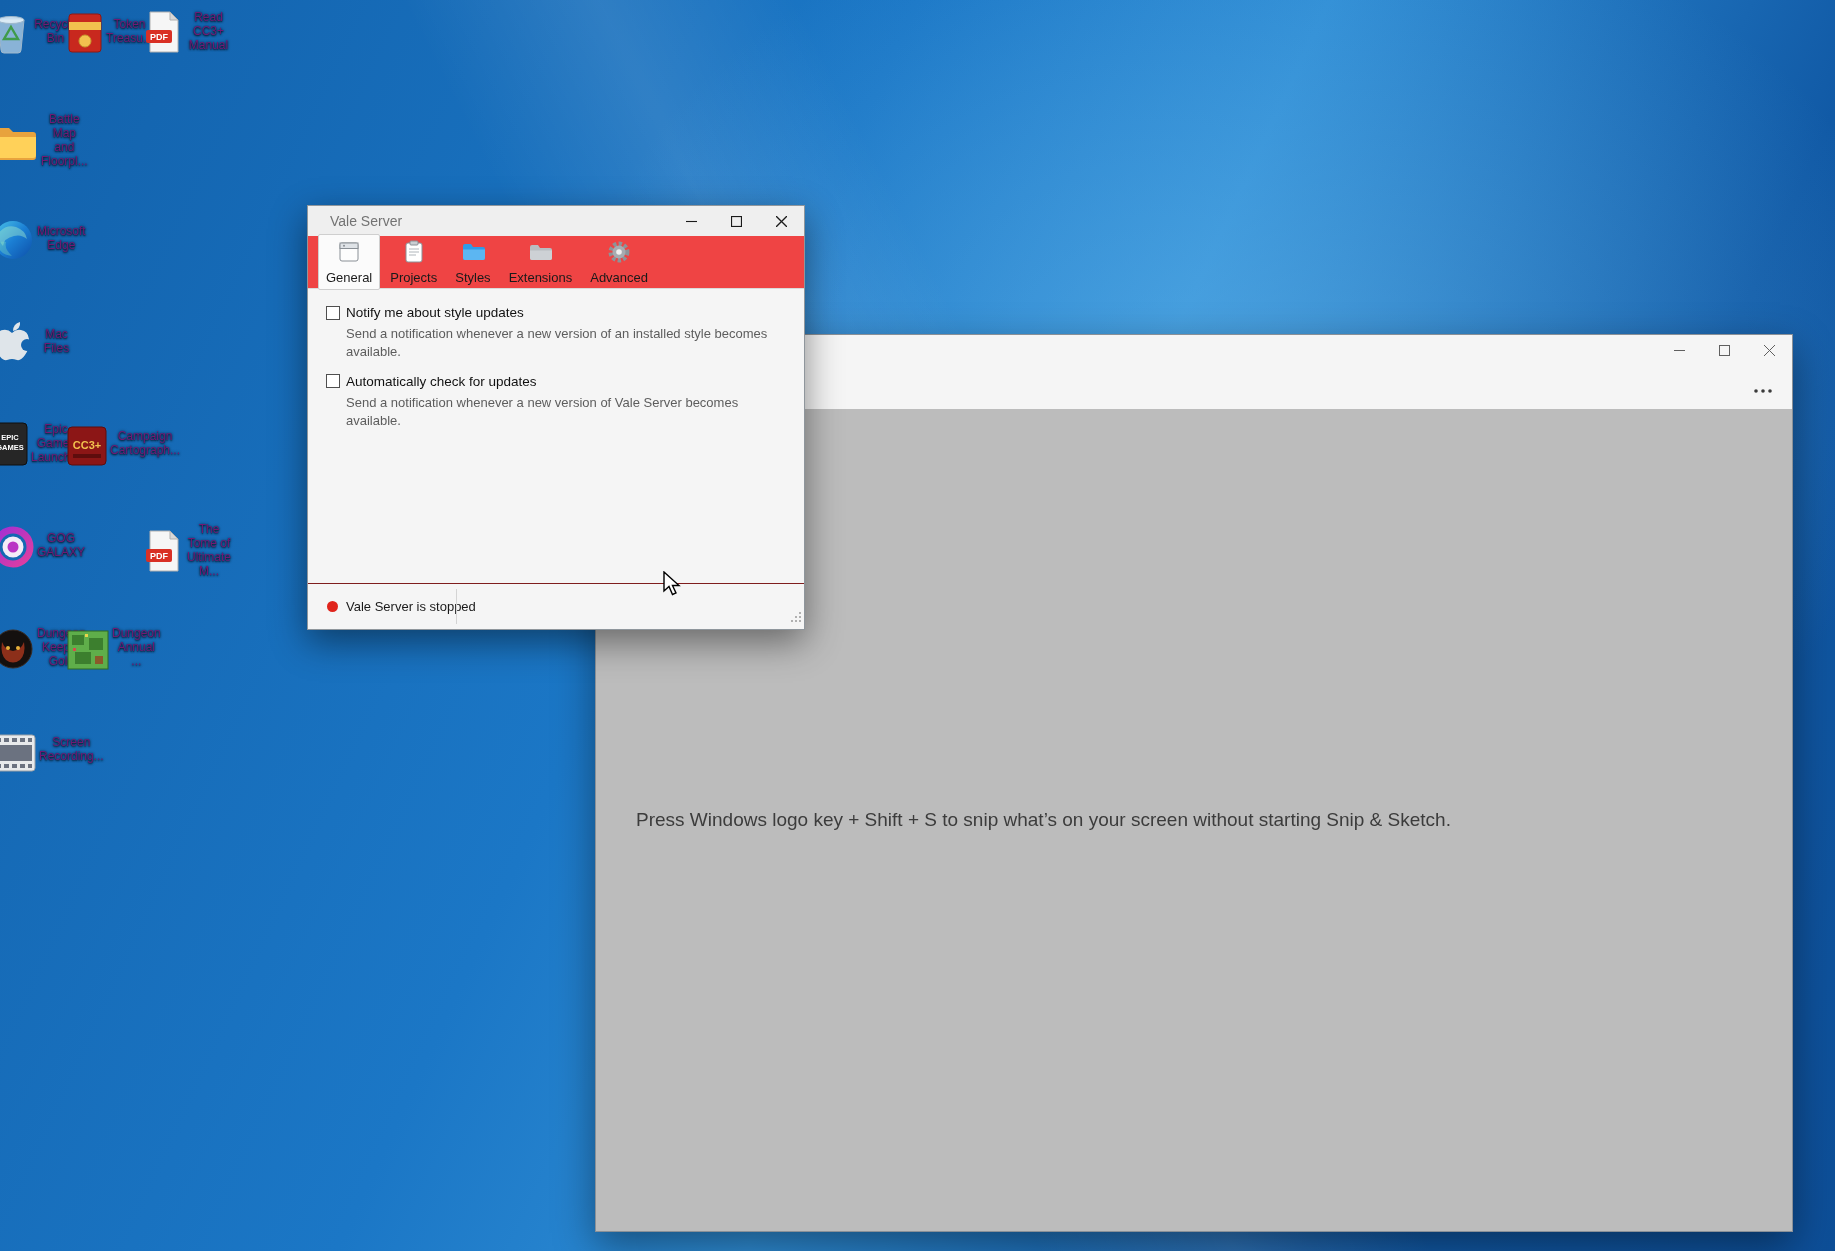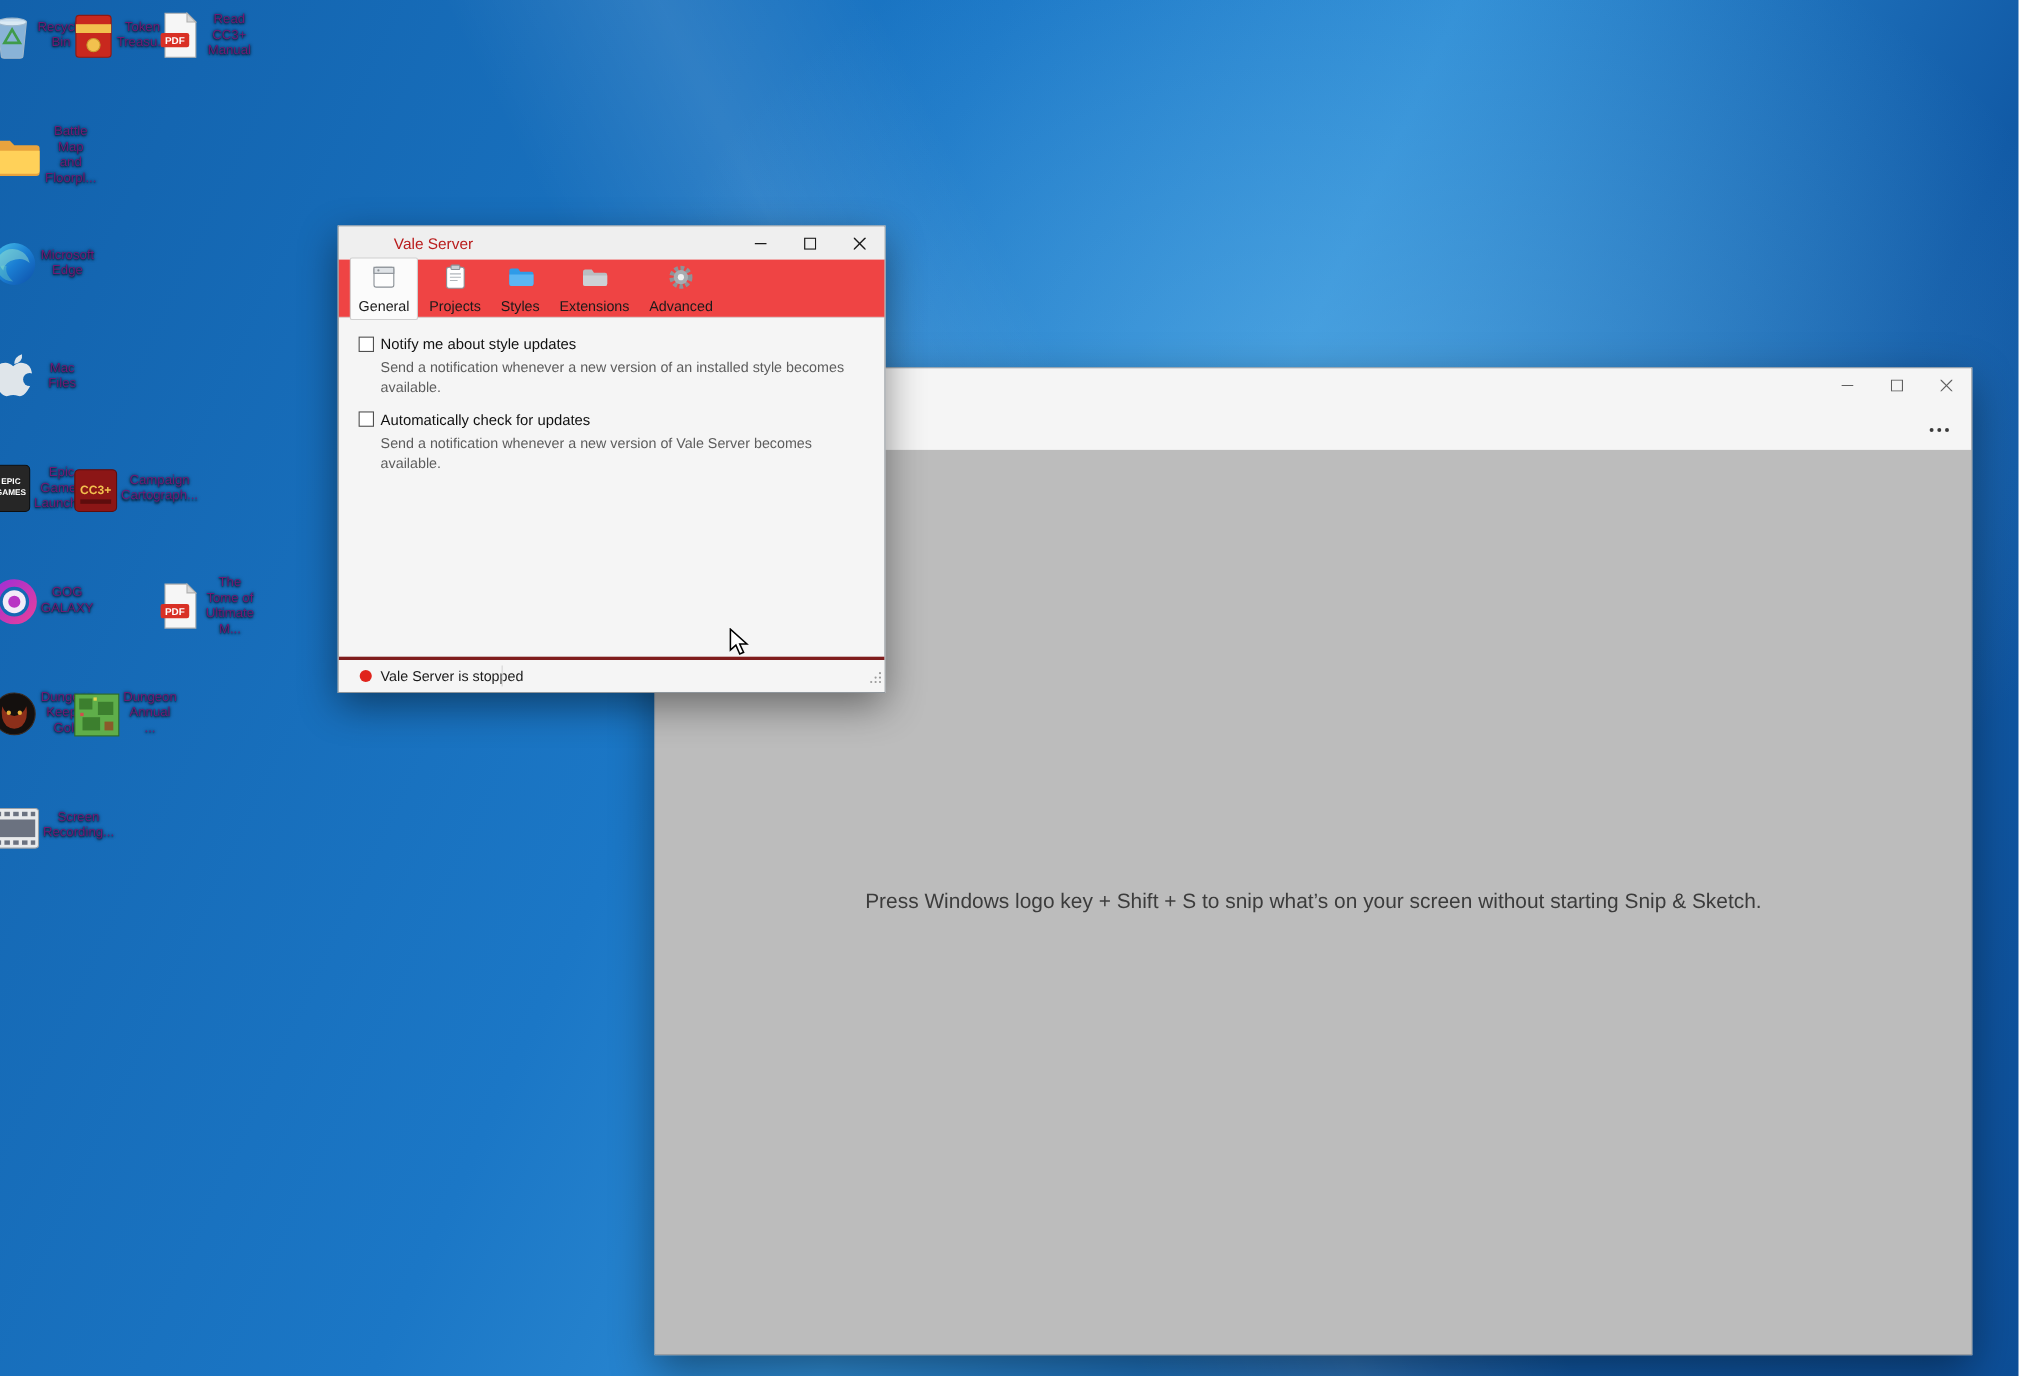--- a/index.html
+++ b/index.html
@@ -22,49 +22,49 @@
   .dlabel{ font-size:12px; color:#701a75; text-align:center; line-height:1.18;
            text-shadow:0 1px 2px rgba(0,0,0,0.85), 0 0 3px rgba(0,0,0,0.55); }
 
   
   .cap-btn{ width:45px; height:30px; display:flex; align-items:center; justify-content:center; }
 
   
   .vale-window{ position:absolute; left:307px; top:205px; width:498px; height:425px; z-index:20;
     background:#f5f5f5; border:1px solid #8f969c; box-shadow:0 12px 34px rgba(0,0,0,0.45); }
   .vale-titlebar{ height:30px; background:#efefef; display:flex; align-items:center; }
-  .vale-title{ font-size:14px; color:#b91c1c; padding-left:22px; flex:1;margin-left:28px; }
+  .vale-title{ font-size:14px; color:#737373; padding-left:22px; flex:1; }
   .caption-buttons{ display:flex; }
   .vale-toolbar{ height:53px; display:flex; align-items:center; padding-left:10px; gap:2px;
     background:#ef4444; border-bottom:1px solid #dadada; }
   .vtab{ display:flex; flex-direction:column; align-items:center; gap:1px; padding:4px 7px; border-radius:2px; border:1px solid transparent; }
   .vtab.selected{ background:#fbfbfb; border-color:#cfcfcf; }
   .vtab-label{ font-size:13px; color:#1a1a1a; }
   .vale-content{ position:relative; }
   .setting{ margin:16px 24px 0 18px; }
   .setting + .setting{ margin-top:13px; }
   .setting-head{ display:flex; align-items:center; gap:6px; }
   .checkbox{ width:14px; height:14px; background:#fff; border:1px solid #4f4f4f; flex:0 0 auto; }
   .setting-label{ font-size:13.5px; color:#111; }
   .setting-desc{ margin:5px 4px 0 20px; font-size:13px; color:#5d5d5d; line-height:1.38; }
-  .vale-statusbar{ position:absolute; left:0; right:0; bottom:0; height:32px; background:#f5f5f5;
-    border-top:3px solid #7f1d1d; display:flex; align-items:center; }
+  .vale-statusbar{ position:absolute; left:0; right:0; bottom:0; height:46px; background:#f5f5f5;
+    border-top:1px solid #7f1d1d; display:flex; align-items:center; }
   .status-dot{ width:11px; height:11px; border-radius:50%; background:#e0241c; margin-left:19px; }
   .status-text{ font-size:13px; color:#1a1a1a; margin-left:8px; }
   .status-sep{ position:absolute; left:148px; top:5px; bottom:5px; width:1px; background:#d4d4d4; }
   .sizegrip{ position:absolute; right:2px; bottom:2px; }
 
   
   .snip-window{ position:absolute; left:595px; top:334px; width:1198px; height:898px; z-index:10;
     background:#f5f5f5; border:1px solid #8a9097; box-shadow:0 14px 38px rgba(0,0,0,0.40);
     display:flex; flex-direction:column; }
   .snip-titlebar{ height:38px; background:#f5f5f5; display:flex; justify-content:flex-end; }
   .snip-toolbar{ height:36px; background:#f5f5f5; display:flex; align-items:center; justify-content:flex-end; padding-right:12px; }
   .more-btn{ width:34px; height:26px; display:flex; align-items:center; justify-content:center; border-radius:2px; }
-  .snip-canvas{ flex:1; background:#bcbcbc; display:flex; align-items:center; justify-content:center; }
+  .snip-canvas{ flex:1; background:#bcbcbc; display:flex; align-items:center; }
   .snip-message{ font-size:19px; color:#3c3c3c; text-align:center; padding:0 40px; }
 
   .cursor{ position:absolute; left:662px; top:571px; z-index:100; pointer-events:none; }
 </style>
 </head>
 <body>
 
 <div class="dcell" style="left:-8px;top:8px">
   <span class="dicon">
     <svg width="38" height="44" viewBox="0 0 38 44">

